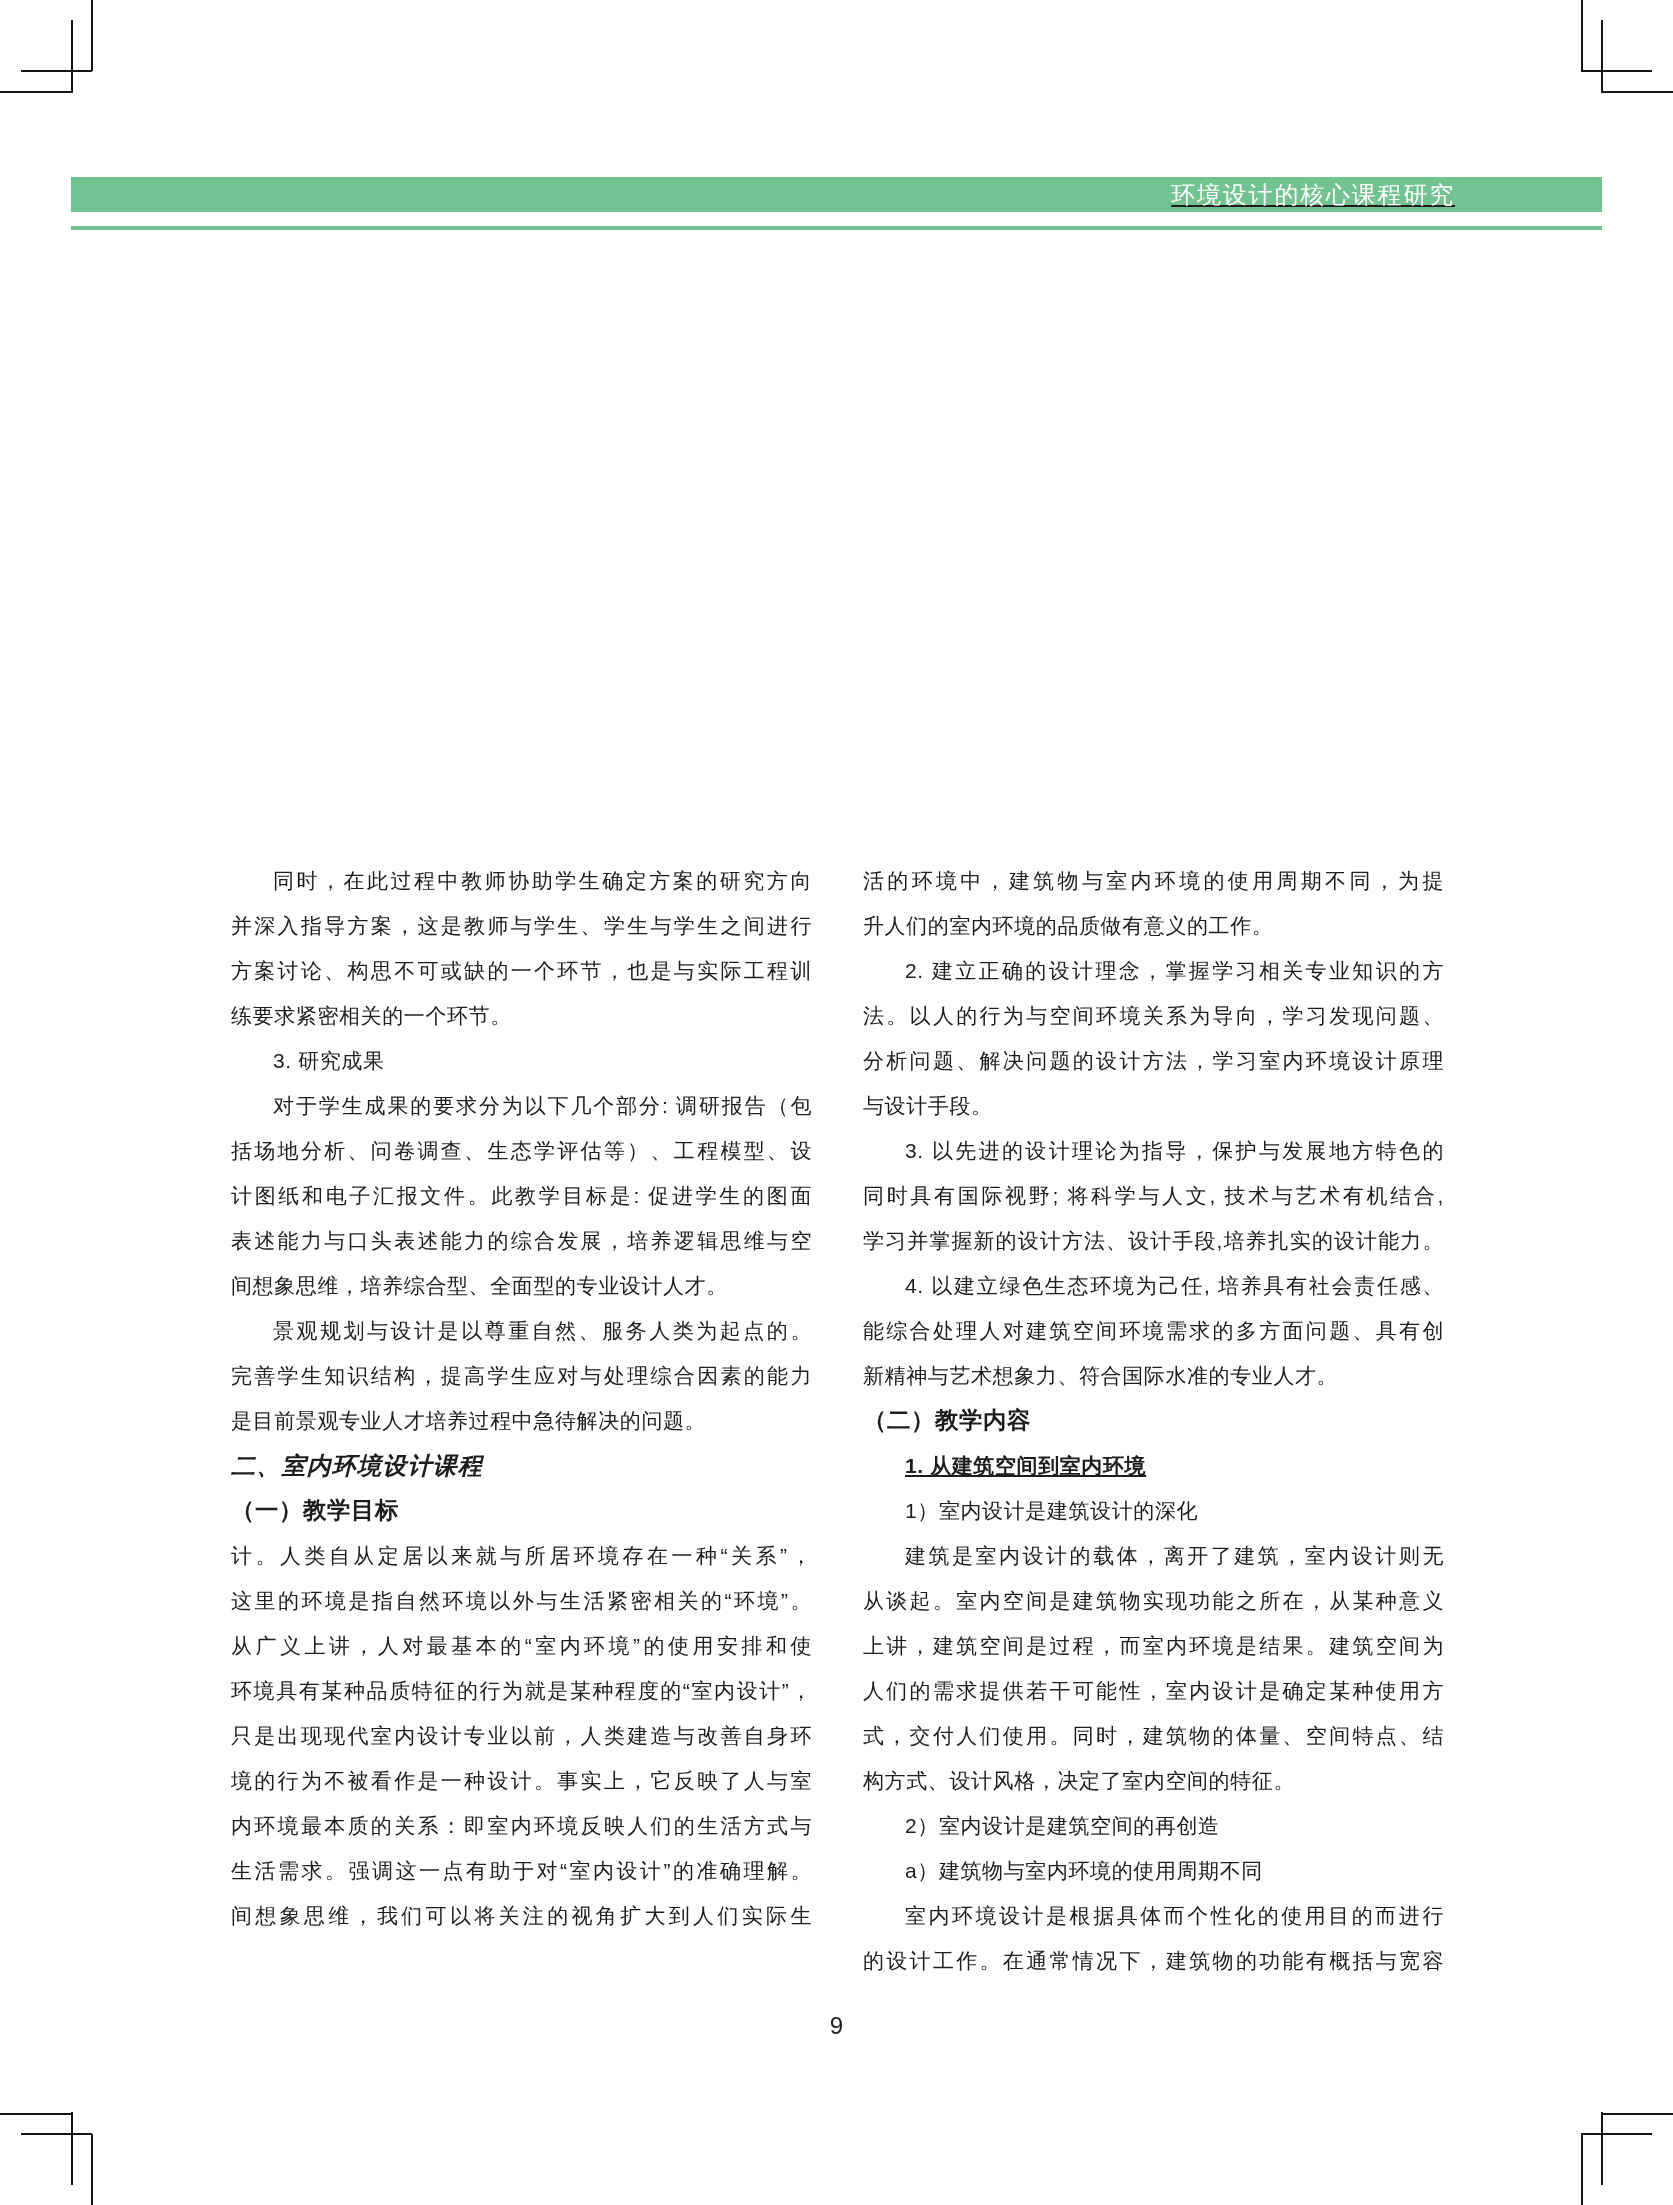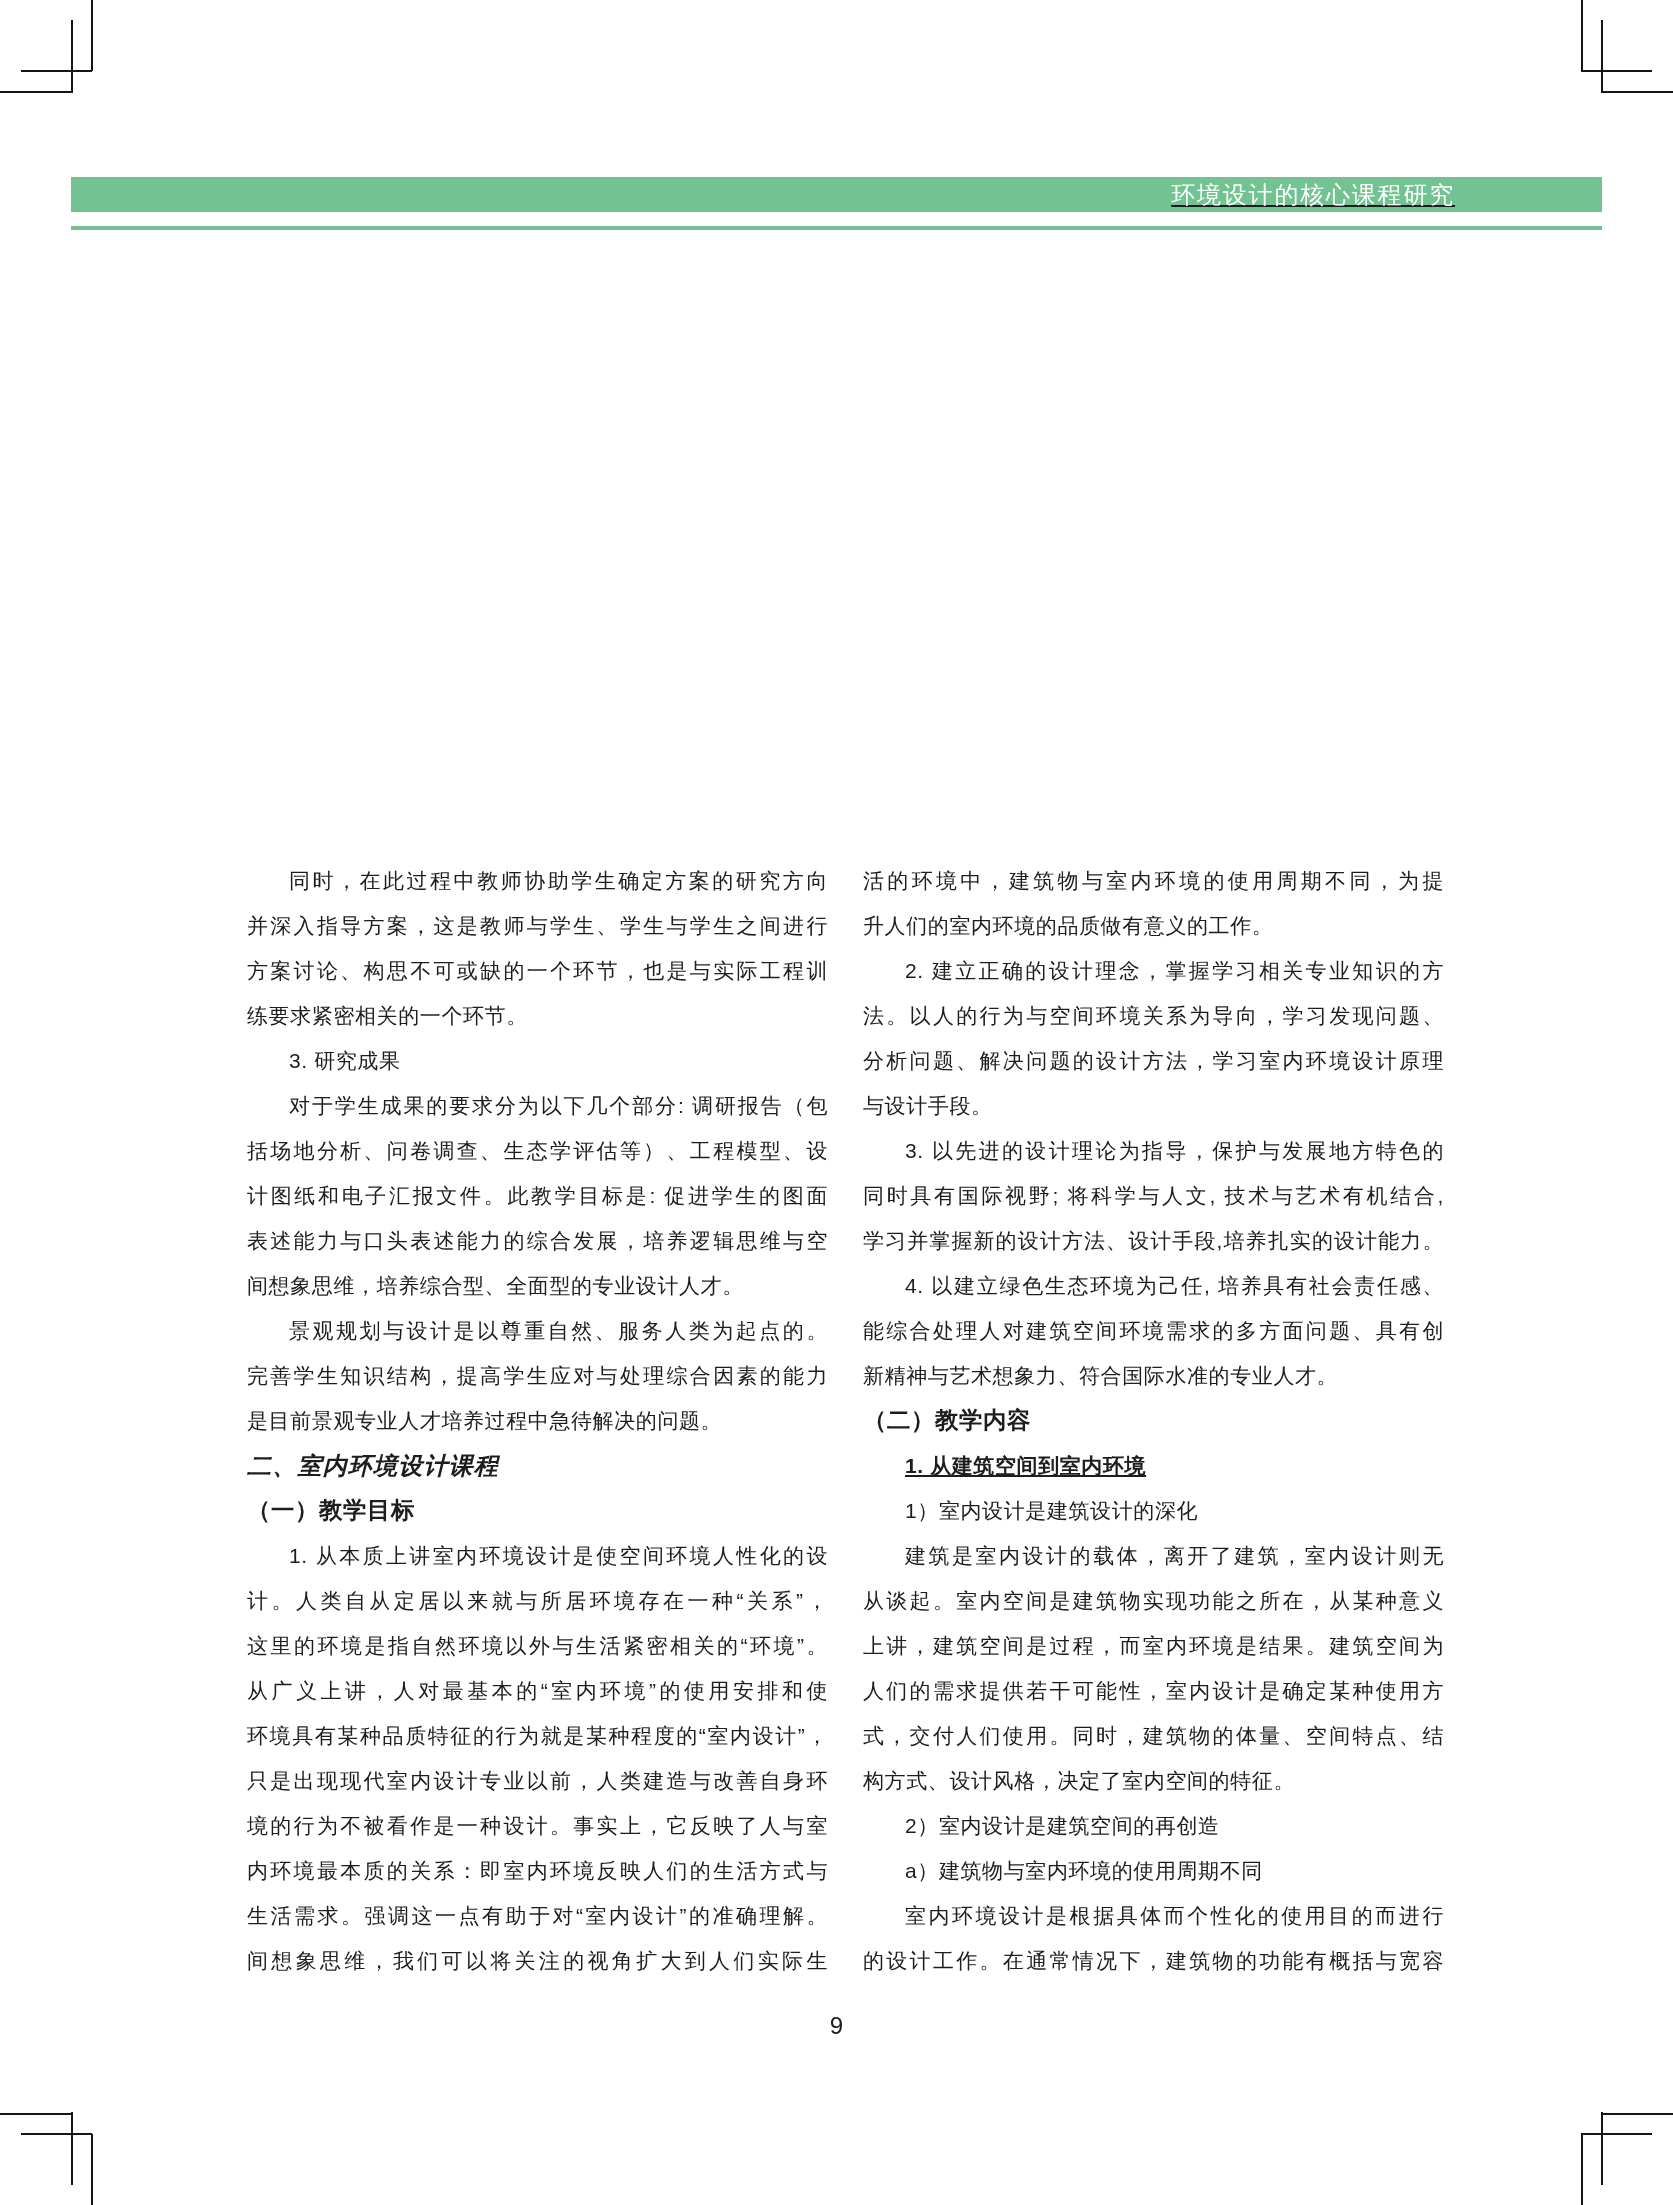--- a/index.html
+++ b/index.html
@@ -12,21 +12,21 @@
   
   .header-bar{
     position:absolute;left:71px;top:177px;width:1531px;height:35px;
     background:#72c292;display:flex;align-items:center;justify-content:flex-end;
     padding-right:147px;box-sizing:border-box;text-decoration:underline;
   }
   .header-title{font-size:24px;color:#ffffff;letter-spacing:1.8px;white-space:nowrap;}
   .header-rule{position:absolute;left:71px;top:226px;width:1531px;height:4.2px;background:#72c292;}
   
   .col{position:absolute;top:858px;width:581px;}
-  .col-left{left:231px;margin-left:16px;}
+  .col-left{left:231px;}
   .col-right{left:863px;}
   .ln{
     height:45px;line-height:45px;font-size:21px;letter-spacing:0.6px;
     overflow:hidden;white-space:normal;
   }
   .fill{text-align:justify;text-align-last:justify;}
   .ind{text-indent:2em;}
   .h1{font-size:24px;font-weight:bold;letter-spacing:1.2px;font-style:italic;}
   .h2{font-size:23.4px;font-weight:bold;letter-spacing:0.6px;}
   .h3{font-weight:bold;text-decoration:underline;}
@@ -82,21 +82,20 @@
     <div class="ln ind fill">对于学生成果的要求分为以下几个部分: 调研报告（包</div>
     <div class="ln fill">括场地分析、问卷调查、生态学评估等）、工程模型、设</div>
     <div class="ln fill">计图纸和电子汇报文件。此教学目标是: 促进学生的图面</div>
     <div class="ln fill">表述能力与口头表述能力的综合发展，培养逻辑思维与空</div>
     <div class="ln">间想象思维，培养综合型、全面型的专业设计人才。</div>
     <div class="ln ind fill">景观规划与设计是以尊重自然、服务人类为起点的。</div>
     <div class="ln fill">完善学生知识结构，提高学生应对与处理综合因素的能力</div>
     <div class="ln">是目前景观专业人才培养过程中急待解决的问题。</div>
     <div class="ln h1">二、室内环境设计课程</div>
     <div class="ln h2">（一）教学目标</div>
-    <div class="ln ind fill">1. 从本质上讲室内环境设计是使空间环境人性化的设</div>
     <div class="ln fill">计。人类自从定居以来就与所居环境存在一种“关系”，</div>
     <div class="ln fill">这里的环境是指自然环境以外与生活紧密相关的“环境”。</div>
     <div class="ln fill">从广义上讲，人对最基本的“室内环境”的使用安排和使</div>
     <div class="ln fill">环境具有某种品质特征的行为就是某种程度的“室内设计”，</div>
     <div class="ln fill">只是出现现代室内设计专业以前，人类建造与改善自身环</div>
     <div class="ln fill">境的行为不被看作是一种设计。事实上，它反映了人与室</div>
     <div class="ln fill">内环境最本质的关系：即室内环境反映人们的生活方式与</div>
     <div class="ln fill">生活需求。强调这一点有助于对“室内设计”的准确理解。</div>
     <div class="ln fill">间想象思维，我们可以将关注的视角扩大到人们实际生</div>
   </div>

